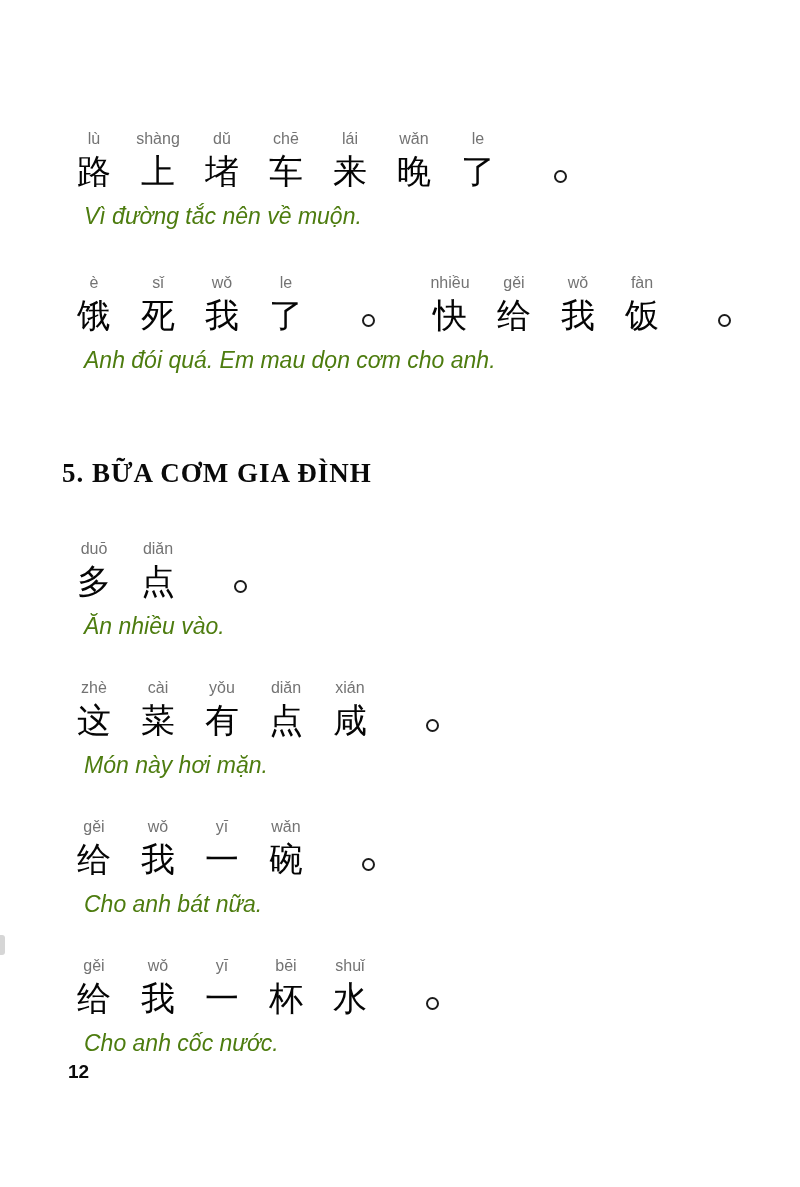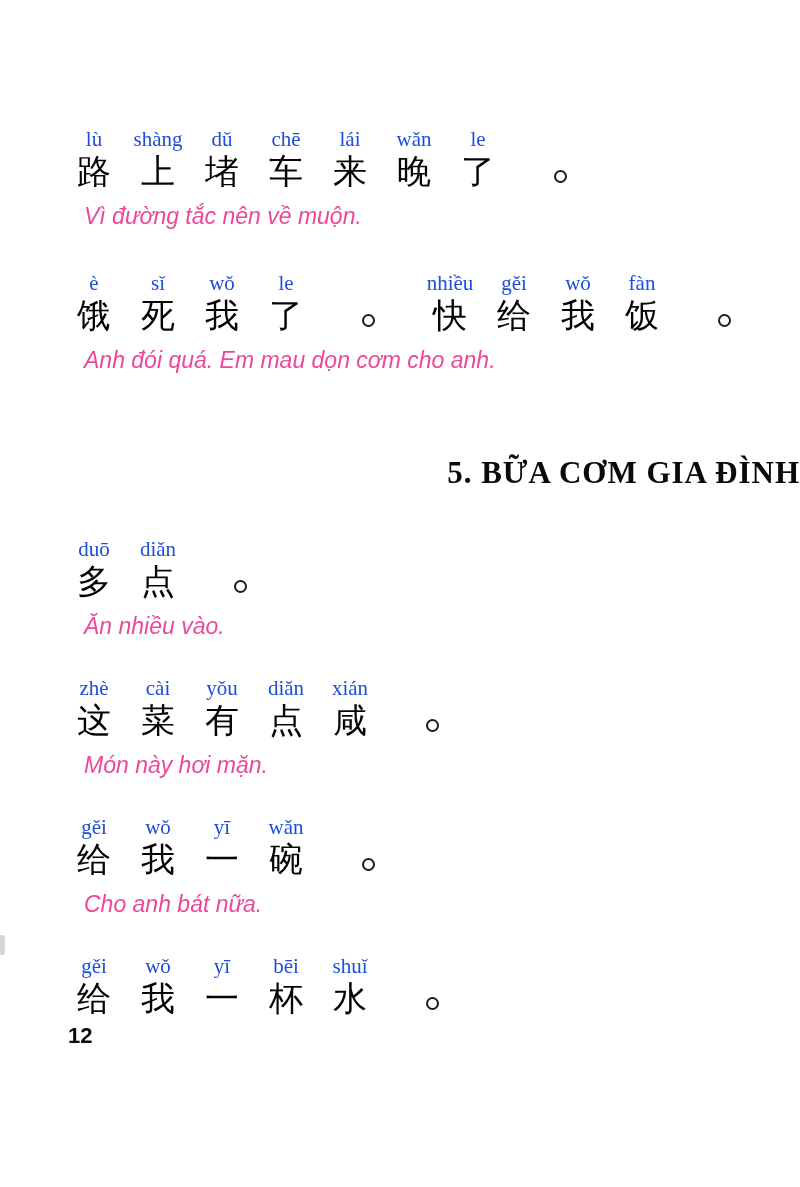--- a/index.html
+++ b/index.html
@@ -11,50 +11,50 @@
     position:relative; width:800px; height:1187px;
     padding:128px 0 0 62px; box-sizing:border-box;
   }
   
   #blocks-top .block { margin-bottom:42px; }
   #blocks-bottom .block { margin-bottom:37px; }
   #blocks-bottom .block:last-child { margin-bottom:0; }
   .words { display:flex; align-items:flex-end; }
   .word { width:64px; text-align:center; }
   .word .pinyin {
-    display:block; font-size:21px; line-height:22px;
-    letter-spacing:0; color:#1d4ed8; white-space:nowrap;font-family:Liberation Serif, serif;
+    display:block; font-size:16px; line-height:22px;
+    letter-spacing:0; color:#737373; white-space:nowrap;
   }
   .word .hanzi {
     display:block; font-size:34px; line-height:42px;
     font-family:"DejaVu Serif", serif; color:#050505;
   }
   .word.punct { width:40px; margin:0 30px; }
   .word.punct .hanzi {
     display:flex; align-items:flex-end; justify-content:center;
     height:42px; box-sizing:border-box; padding-bottom:9px;
   }
   .punct-circle {
     display:inline-block; width:9px; height:9px;
     border:2px solid #1c1c1c; border-radius:50%;
   }
   .translation {
     margin:10px 0 0 22px; font-size:23px; line-height:28px;
-    font-style:italic; color:#ec4899;
+    font-style:italic; color:#4d7c0f;
   }
   
   .title {
     font-family:"Liberation Serif", serif; font-weight:700;
-    font-size:31px; line-height:38px; letter-spacing:1px;
-    text-align:right; color:#0a0a0a;
+    font-size:27px; line-height:38px; letter-spacing:1px;
+    text-align:left; color:#0a0a0a;
     margin:80px 0 46px 0;
   }
   
   .page-number {
-    margin:4px 0 0 6px; font-size:22px; font-weight:700; color:#0a0a0a;
+    margin:4px 0 0 6px; font-size:19px; font-weight:700; color:#0a0a0a;
   }
   
   .artifact {
     position:absolute; left:0; top:935px; width:5px; height:20px;
     background:#d6d6d6; border-radius:0 3px 3px 0;
   }
 </style>
 </head>
 <body>
 
@@ -254,17 +254,18 @@
             <span class="pinyin">shuǐ</span>
             <span class="hanzi">水</span>
           </div>
           <div class="word punct">
             <span class="pinyin"></span>
             <span class="hanzi">
               <span class="punct-circle"></span>
             </span>
           </div>
         </div>
+        <div class="translation">Cho anh cốc nước.</div>
       </div>
     </div>
 
   <div class="page-number">12</div>
 </div>
 
 </body></html>

